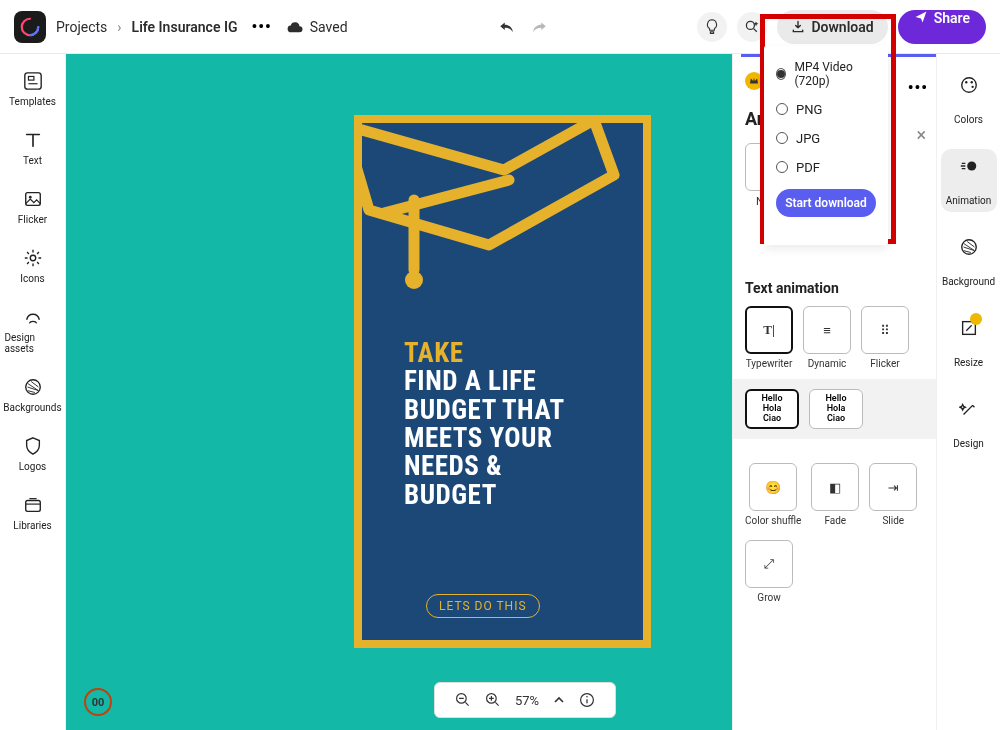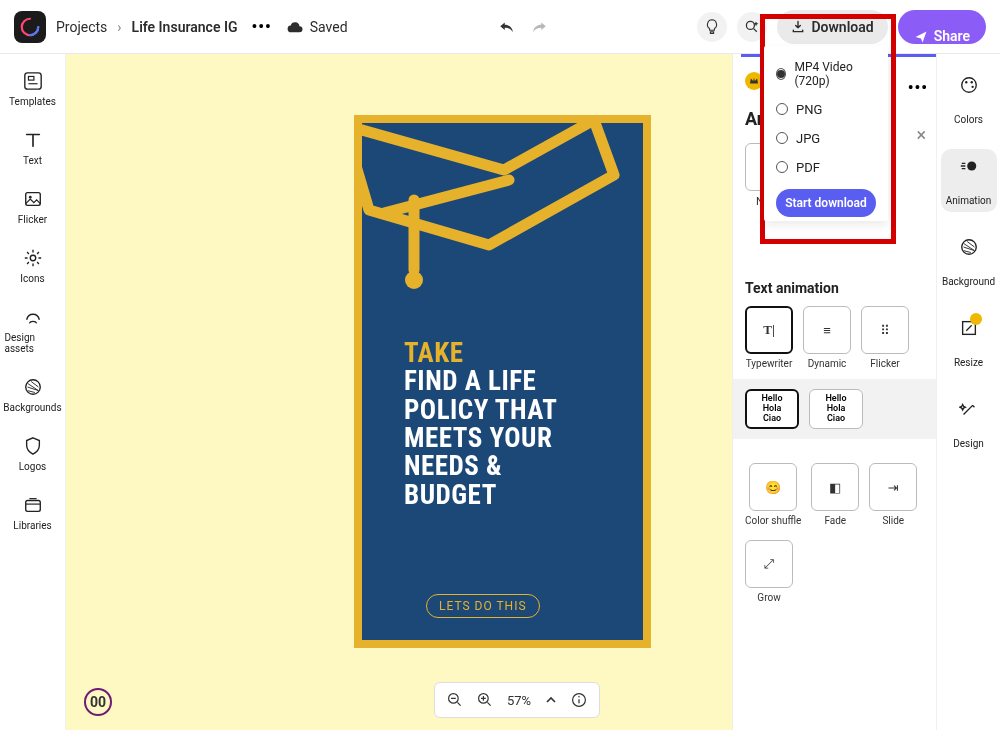--- a/index.html
+++ b/index.html
@@ -14,41 +14,41 @@
 .saved { display: flex; align-items: center; gap: 6px; font-size: 14px; color: #2c2c2c; }
 .cloud-icon svg { display: block; }
 
 .undo-redo { margin-left: auto; margin-right: auto; display: flex; gap: 12px; }
 .undo-redo .btn { width: 20px; height: 20px; display: flex; align-items: center; justify-content: center; cursor: pointer; }
 .undo-redo .disabled { opacity: .35; }
 
 .top-right { display: flex; align-items: center; gap: 10px; }
 .circ-btn { width: 30px; height: 30px; border-radius: 50%; background: #f2f2f2; display: flex; align-items: center; justify-content: center; cursor: pointer; }
 .download-btn { height: 34px; border-radius: 17px; background: #eaeaea; display: flex; align-items: center; gap: 6px; padding: 0 14px; font-size: 14px; font-weight: 600; color: #2c2c2c; cursor: pointer; }
-.share-btn { height: 34px; border-radius: 17px; background: #8b5cf6; color: #fff; display: flex; align-items: flex-end; gap: 6px; padding: 0 16px; font-size: 14px; font-weight: 600; cursor: pointer; }
+.share-btn { height: 34px; border-radius: 17px; background: #6d28d9; color: #fff; display: flex; align-items: flex-start; gap: 6px; padding: 0 16px; font-size: 14px; font-weight: 600; cursor: pointer; }
 
 .body { display: flex; height: calc(730px - 54px); }
 
 .leftnav { width: 66px; display: flex; flex-direction: column; align-items: center; padding-top: 16px; gap: 22px; border-right: 1px solid #f0f0f0; }
 .leftnav .nav-item { display: flex; flex-direction: column; align-items: center; gap: 4px; font-size: 10px; color: #222; cursor: pointer; width: 56px; }
 .leftnav .ic { width: 22px; height: 22px; display: flex; align-items: center; justify-content: center; }
 
-.canvas-area { flex: 1; position: relative; background: #fef9c3; text-decoration: underline; }
+.canvas-area { flex: 1; position: relative; background: #14b8a6; text-decoration: underline; }
 .artboard { position: absolute; left: 288px; top: 61px; width: 297px; height: 533px; background: #1c4878; border: 8px solid #e7b22b; padding: 0; }
 .grad-cap { position: absolute; left: -8px; top: -8px; width: 270px; height: 190px; }
 .copy { position: absolute; left: 42px; top: 216px; width: 210px; font-family: "Arial Narrow", Arial, sans-serif; font-weight: 700; font-stretch: condensed; letter-spacing: .5px; }
 .copy .line { line-height: 1.05; font-size: 27px; }
 .copy .yellow { color: #e7b22b; }
 .copy .white { color: #fff; }
 .cta { position: absolute; left: 64px; bottom: 22px; border: 1.5px solid #e7b22b; border-radius: 14px; color: #e7b22b; font-size: 12px; letter-spacing: 1px; padding: 4px 12px; }
 
-.zoombar { position: absolute; left: 368px; bottom: 12px; height: 36px; border: 1px solid #ddd; border-radius: 6px; display: flex; align-items: center; gap: 14px; padding: 0 12px; background: #fff; margin-top: 32px; }
+.zoombar { position: absolute; left: 368px; bottom: 12px; height: 36px; border: 1px solid #ddd; border-radius: 6px; display: flex; align-items: center; gap: 14px; padding: 0 20px; background: #fff; margin-top: 32px; }
 .zoombar .zb { display: flex; align-items: center; justify-content: center; cursor: pointer; }
 .zoom-val { font-size: 13px; color: #333; }
-.time-badge { position: absolute; left: 18px; bottom: 14px; width: 28px; height: 28px; border-radius: 50%; border: 2px solid #701a75; display: flex; align-items: center; justify-content: center; font-size: 14px; font-weight: 700; color: #333; cursor: pointer; }
+.time-badge { position: absolute; left: 18px; bottom: 14px; width: 28px; height: 28px; border-radius: 50%; border: 2px solid #c2410c; display: flex; align-items: center; justify-content: center; font-size: 11px; font-weight: 700; color: #333; cursor: pointer; }
 
 .sidepanel { width: 204px; border-left: 1px solid #eee; padding: 10px 12px; position: relative; }
 .sidepanel .accent { position: absolute; left: 8px; right: 0; top: 0; height: 3px; background: #5a5ef0; }
 .sp-top { display: flex; align-items: center; gap: 6px; margin-top: 8px; }
 .crown { width: 18px; height: 18px; border-radius: 50%; background: #f0b700; display: flex; align-items: center; justify-content: center; }
 .sp-title { font-size: 18px; font-weight: 700; margin: 18px 0 14px; color: #222; }
 .none-tile { width: 48px; height: 48px; border: 1px solid #bbb; border-radius: 6px; display: flex; align-items: center; justify-content: center; }
 .none-lbl { font-size: 11px; color: #333; margin-top: 4px; text-align: center; width: 48px; }
 .section-hdr { font-size: 14px; font-weight: 700; color: #222; margin: 72px 0 10px; }
 .tile-row { display: flex; gap: 10px; }
@@ -61,21 +61,21 @@
 .stacked-row .box.sel { border: 2px solid #111; }
 .close-x { position: absolute; right: 10px; top: 70px; font-size: 18px; color: #888; cursor: pointer; }
 .more-panel { position: absolute; right: 8px; top: 24px; font-weight: 700; letter-spacing: 1px; cursor: pointer; }
 
 .rightnav { width: 64px; display: flex; flex-direction: column; align-items: center; padding-top: 14px; gap: 18px; border-left: 1px solid #f0f0f0; }
 .rightnav .rn-item { display: flex; flex-direction: column; align-items: center; gap: 18px; font-size: 10px; color: #222; cursor: pointer; width: 56px; border-radius: 10px; padding: 6px 0; }
 .rightnav .rn-item.active { background: #ededed; }
 .rn-item .ic { width: 22px; height: 22px; display: flex; align-items: center; justify-content: center; position: relative; }
 .prem-dot { position: absolute; right: -2px; top: -4px; width: 12px; height: 12px; border-radius: 50%; background: #f0b700; }
 
-.dl-popover { position: absolute; right: 98px; top: 36px; width: 124px; background: #fff; border-radius: 2px; padding: 14px 12px 4px; z-index: 50; box-shadow: 0 4px 10px rgba(0,0,0,.08); }
+.dl-popover { position: absolute; right: 98px; top: 36px; width: 124px; background: #fff; border-radius: 2px; padding: 14px 12px 28px; z-index: 50; box-shadow: 0 4px 10px rgba(0,0,0,.08); }
 .dl-hl { position: absolute; right: 90px; top: 4px; width: 136px; height: 230px; border: 5px solid #d40000; pointer-events: none; z-index: 40; }
 .dl-opt { display: flex; align-items: center; gap: 8px; font-size: 13px; color: #222; margin-bottom: 14px; cursor: pointer; }
 .dl-opt .radio { width: 12px; height: 12px; border-radius: 50%; border: 1.5px solid #555; display: flex; align-items: center; justify-content: center; }
 .dl-opt .radio.filled::after { content: ""; width: 8px; height: 8px; border-radius: 50%; background: #333; }
 .start-dl { background: #5a5ef0; color: #fff; border-radius: 16px; font-size: 12px; font-weight: 600; text-align: center; padding: 7px 0; cursor: pointer; margin-top: 12px; }
 </style>
 </head>
 <body>
 
 <div class="topbar">
@@ -246,21 +246,21 @@
         <g fill="none" stroke="#e7b22b" stroke-width="11" stroke-linecap="round" stroke-linejoin="round">
           <path d="M-10 10 L150 55 L240 5 L260 60 L135 130 L15 95 Z"></path>
           <path d="M60 85 L60 155"></path>
           <circle cx="60" cy="165" r="9" fill="#e7b22b" stroke="none"></circle>
           <path d="M30 98 L155 65"></path>
         </g>
       </svg>
       <div class="copy">
         <div class="line yellow">TAKE</div>
         <div class="line white">FIND A LIFE</div>
-        <div class="line white">POLICY THAT</div>
+        <div class="line white">BUDGET THAT</div>
         <div class="line white">MEETS YOUR</div>
         <div class="line white">NEEDS &amp;</div>
         <div class="line white">BUDGET</div>
       </div>
       <div class="cta">LETS DO THIS</div>
     </div>
 
     <div class="time-badge">00</div>
 
     <div class="zoombar">

